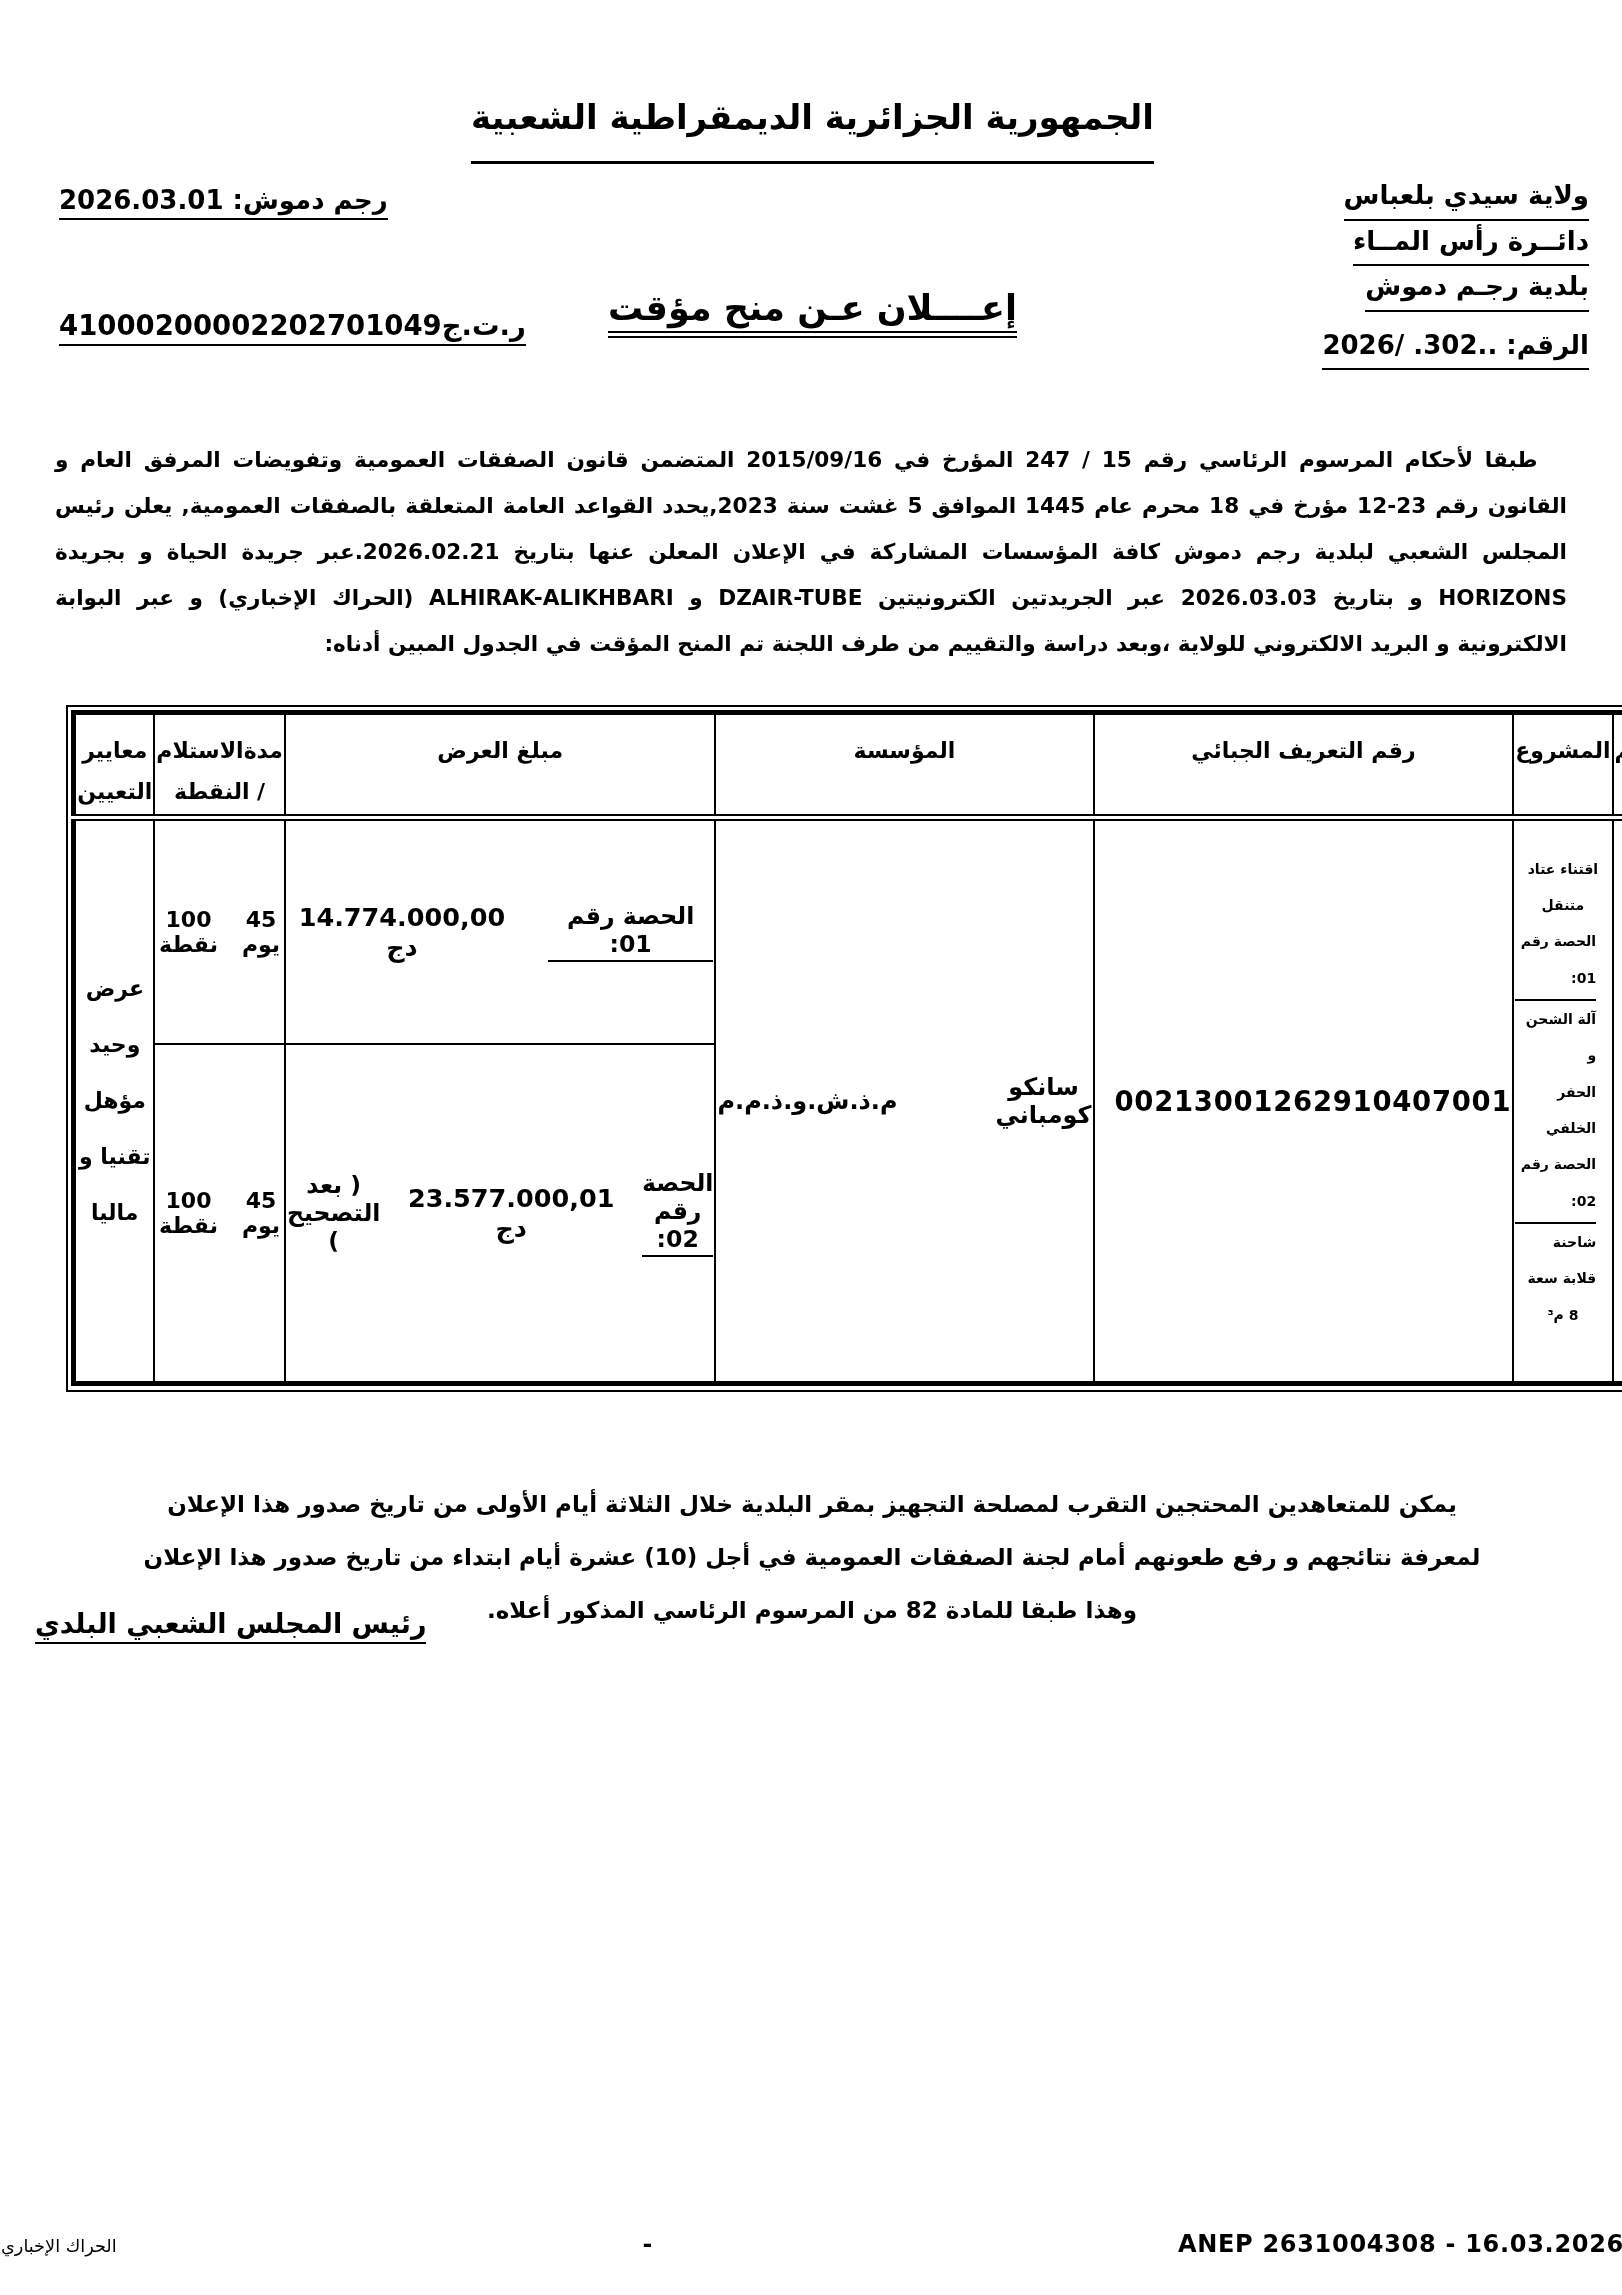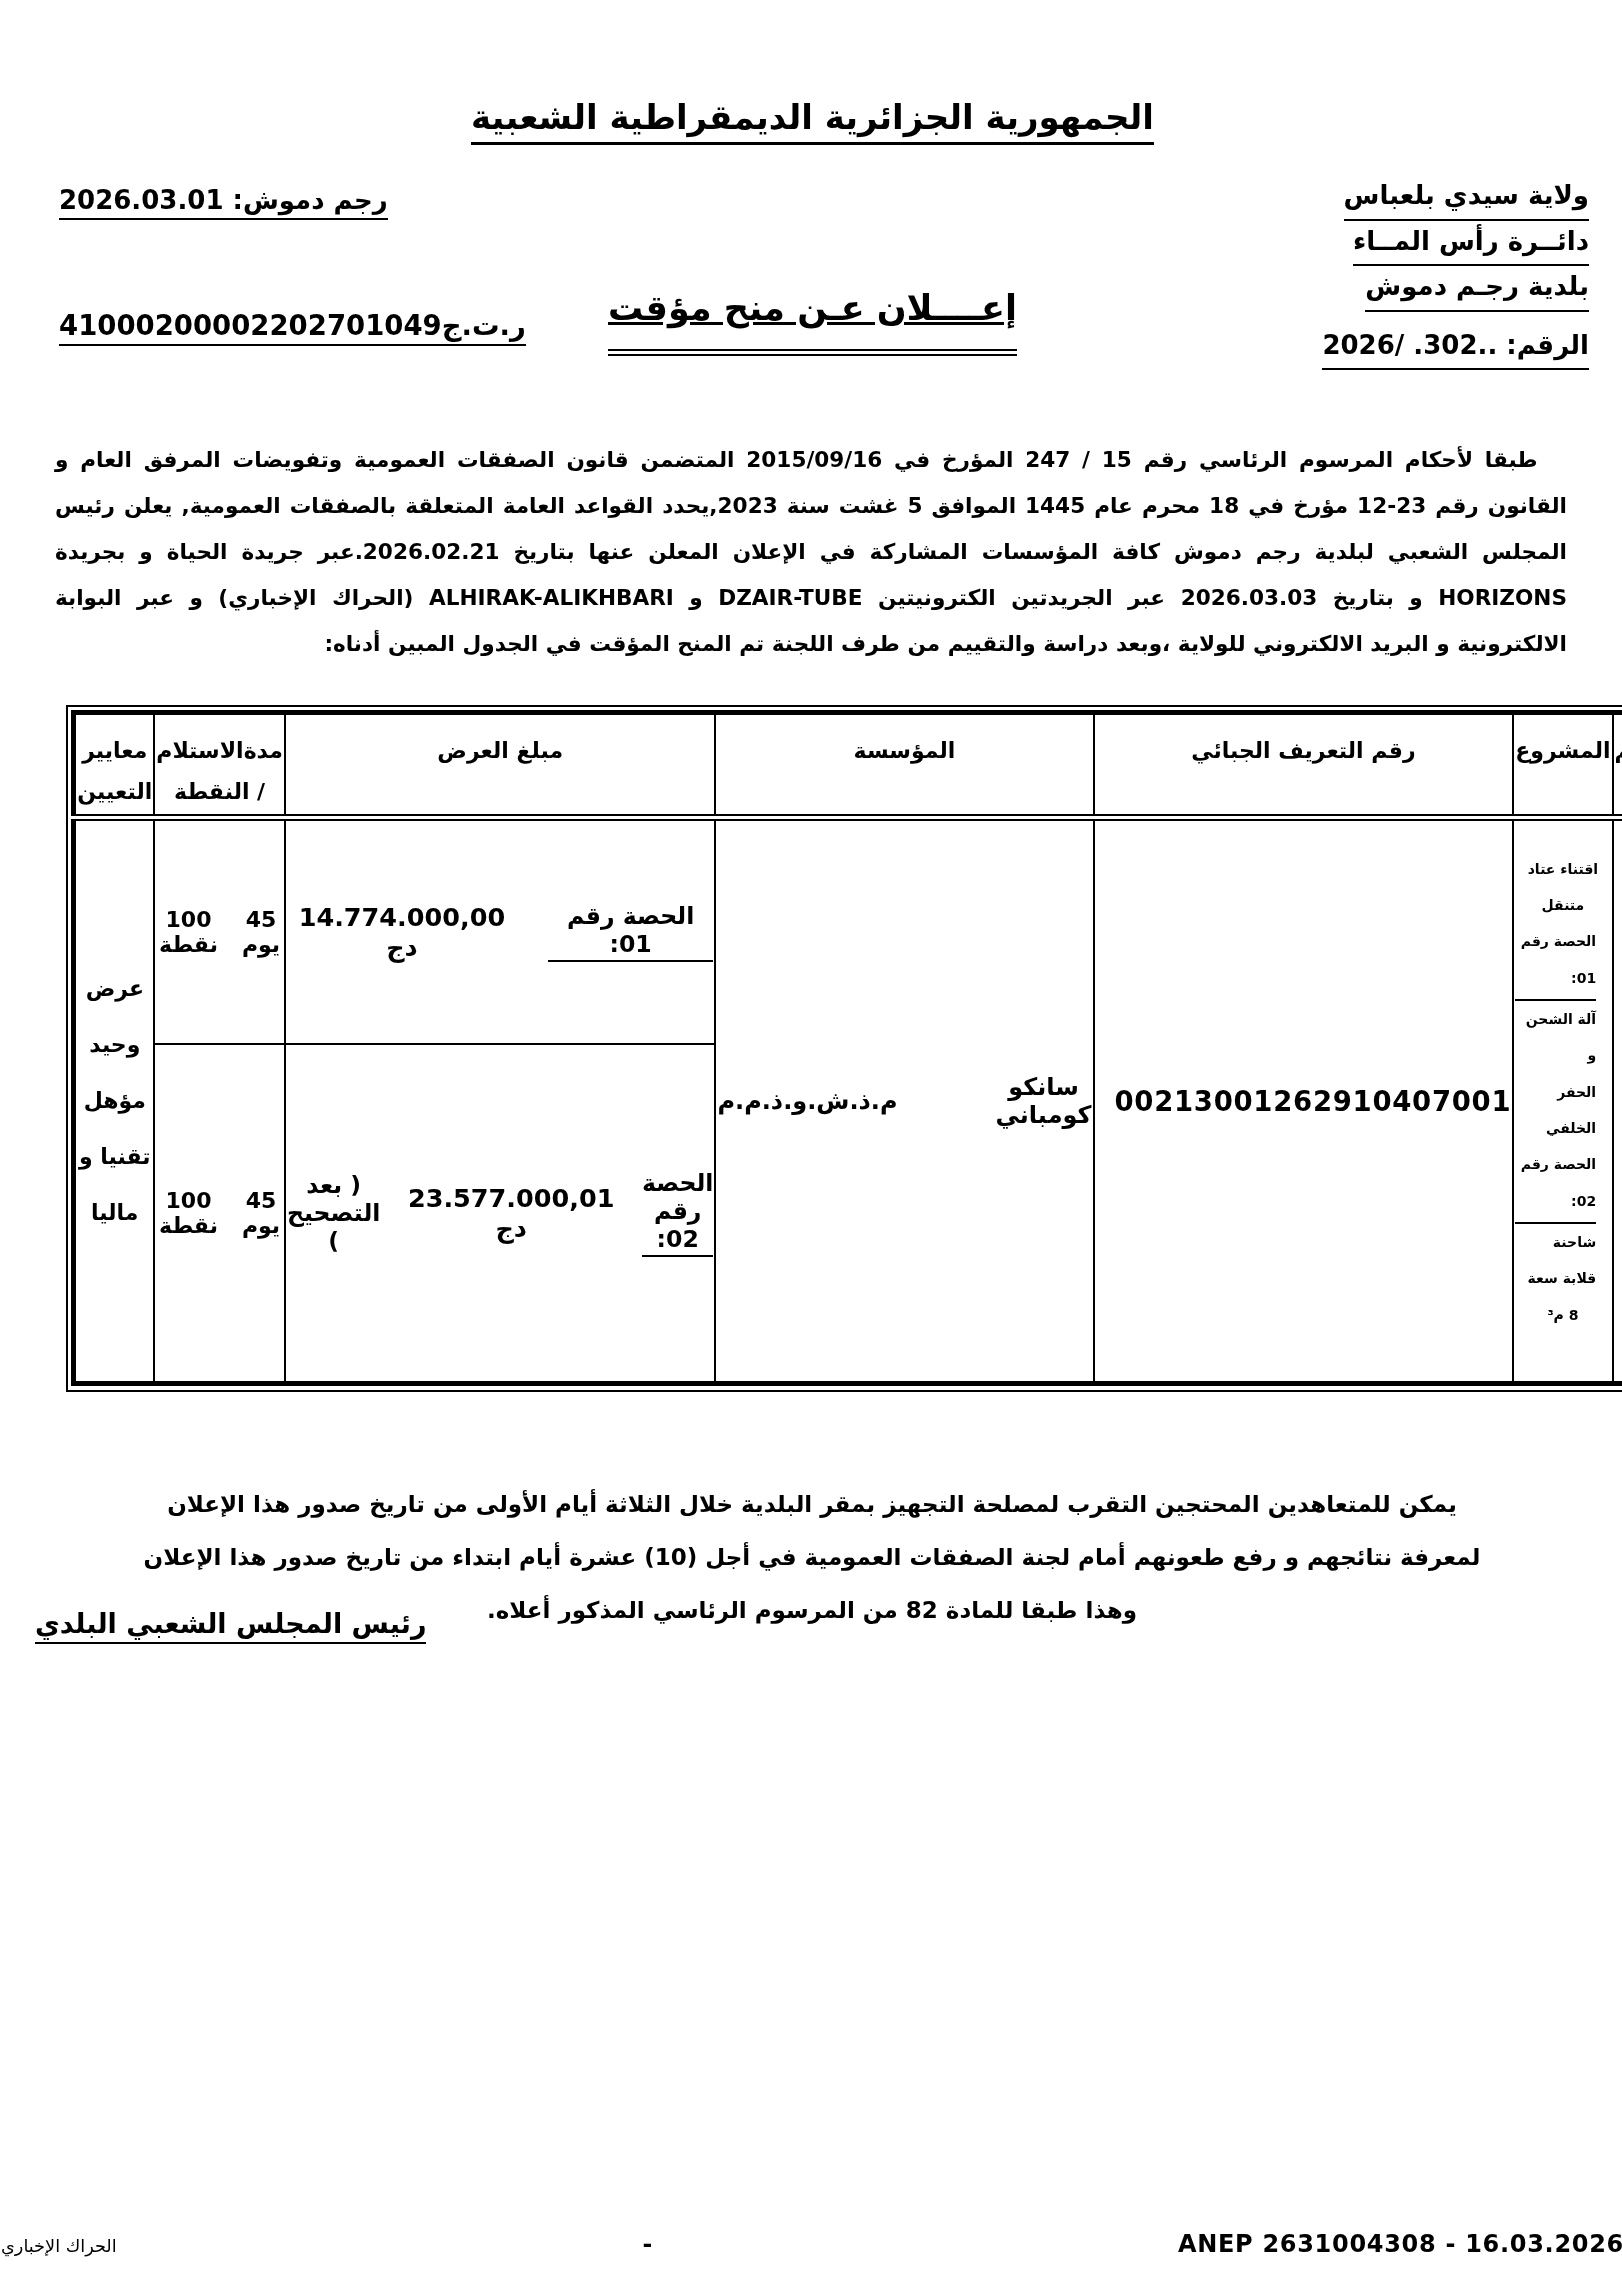--- a/index.html
+++ b/index.html
@@ -7,22 +7,22 @@
     width: 1623px; height: 2295px;
     background: #ffffff; color: #000000;
     overflow: hidden;
     font-family: "DejaVu Sans", "Liberation Sans", sans-serif;
     direction: rtl;
   }
   .abs { position: absolute; }
 
   
   .u3 { display: inline-block; border-bottom: 2.6px solid #000; padding-bottom: 3.3px; }
-  .u5 { display: inline-block; border-bottom: 3.9px solid #000; padding-bottom: 5px; }
-  .udbl { display: inline-block; border-bottom: 7.2px double #000; padding-bottom: 21px; text-decoration: underline; }
+  .u5 { display: inline-block; border-bottom: 3.9px solid #000; padding-bottom: 24px; }
+  .udbl { display: inline-block; border-bottom: 7.2px double #000; padding-bottom: 3px; }
   .u4 { display: inline-block; border-bottom: 2.6px solid #000; padding-bottom: 2.6px; }
 
   #title-wrap { top: 97px; left: 0; width: 1623px; text-align: center; }
   #title-wrap .txt { font-size: 34px; font-weight: bold; letter-spacing: -0.7px; }
 
   #hdr-right { top: 175px; right: 34px; text-align: right; font-size: 26px; font-weight: bold; line-height: 1.55; }
   #hdr-right .line { display: block; }
   #hdr-right .refline { margin-top: 13px; }
 
   #hdr-left-date { top: 185px; left: 58px; font-size: 26px; font-weight: bold; }

